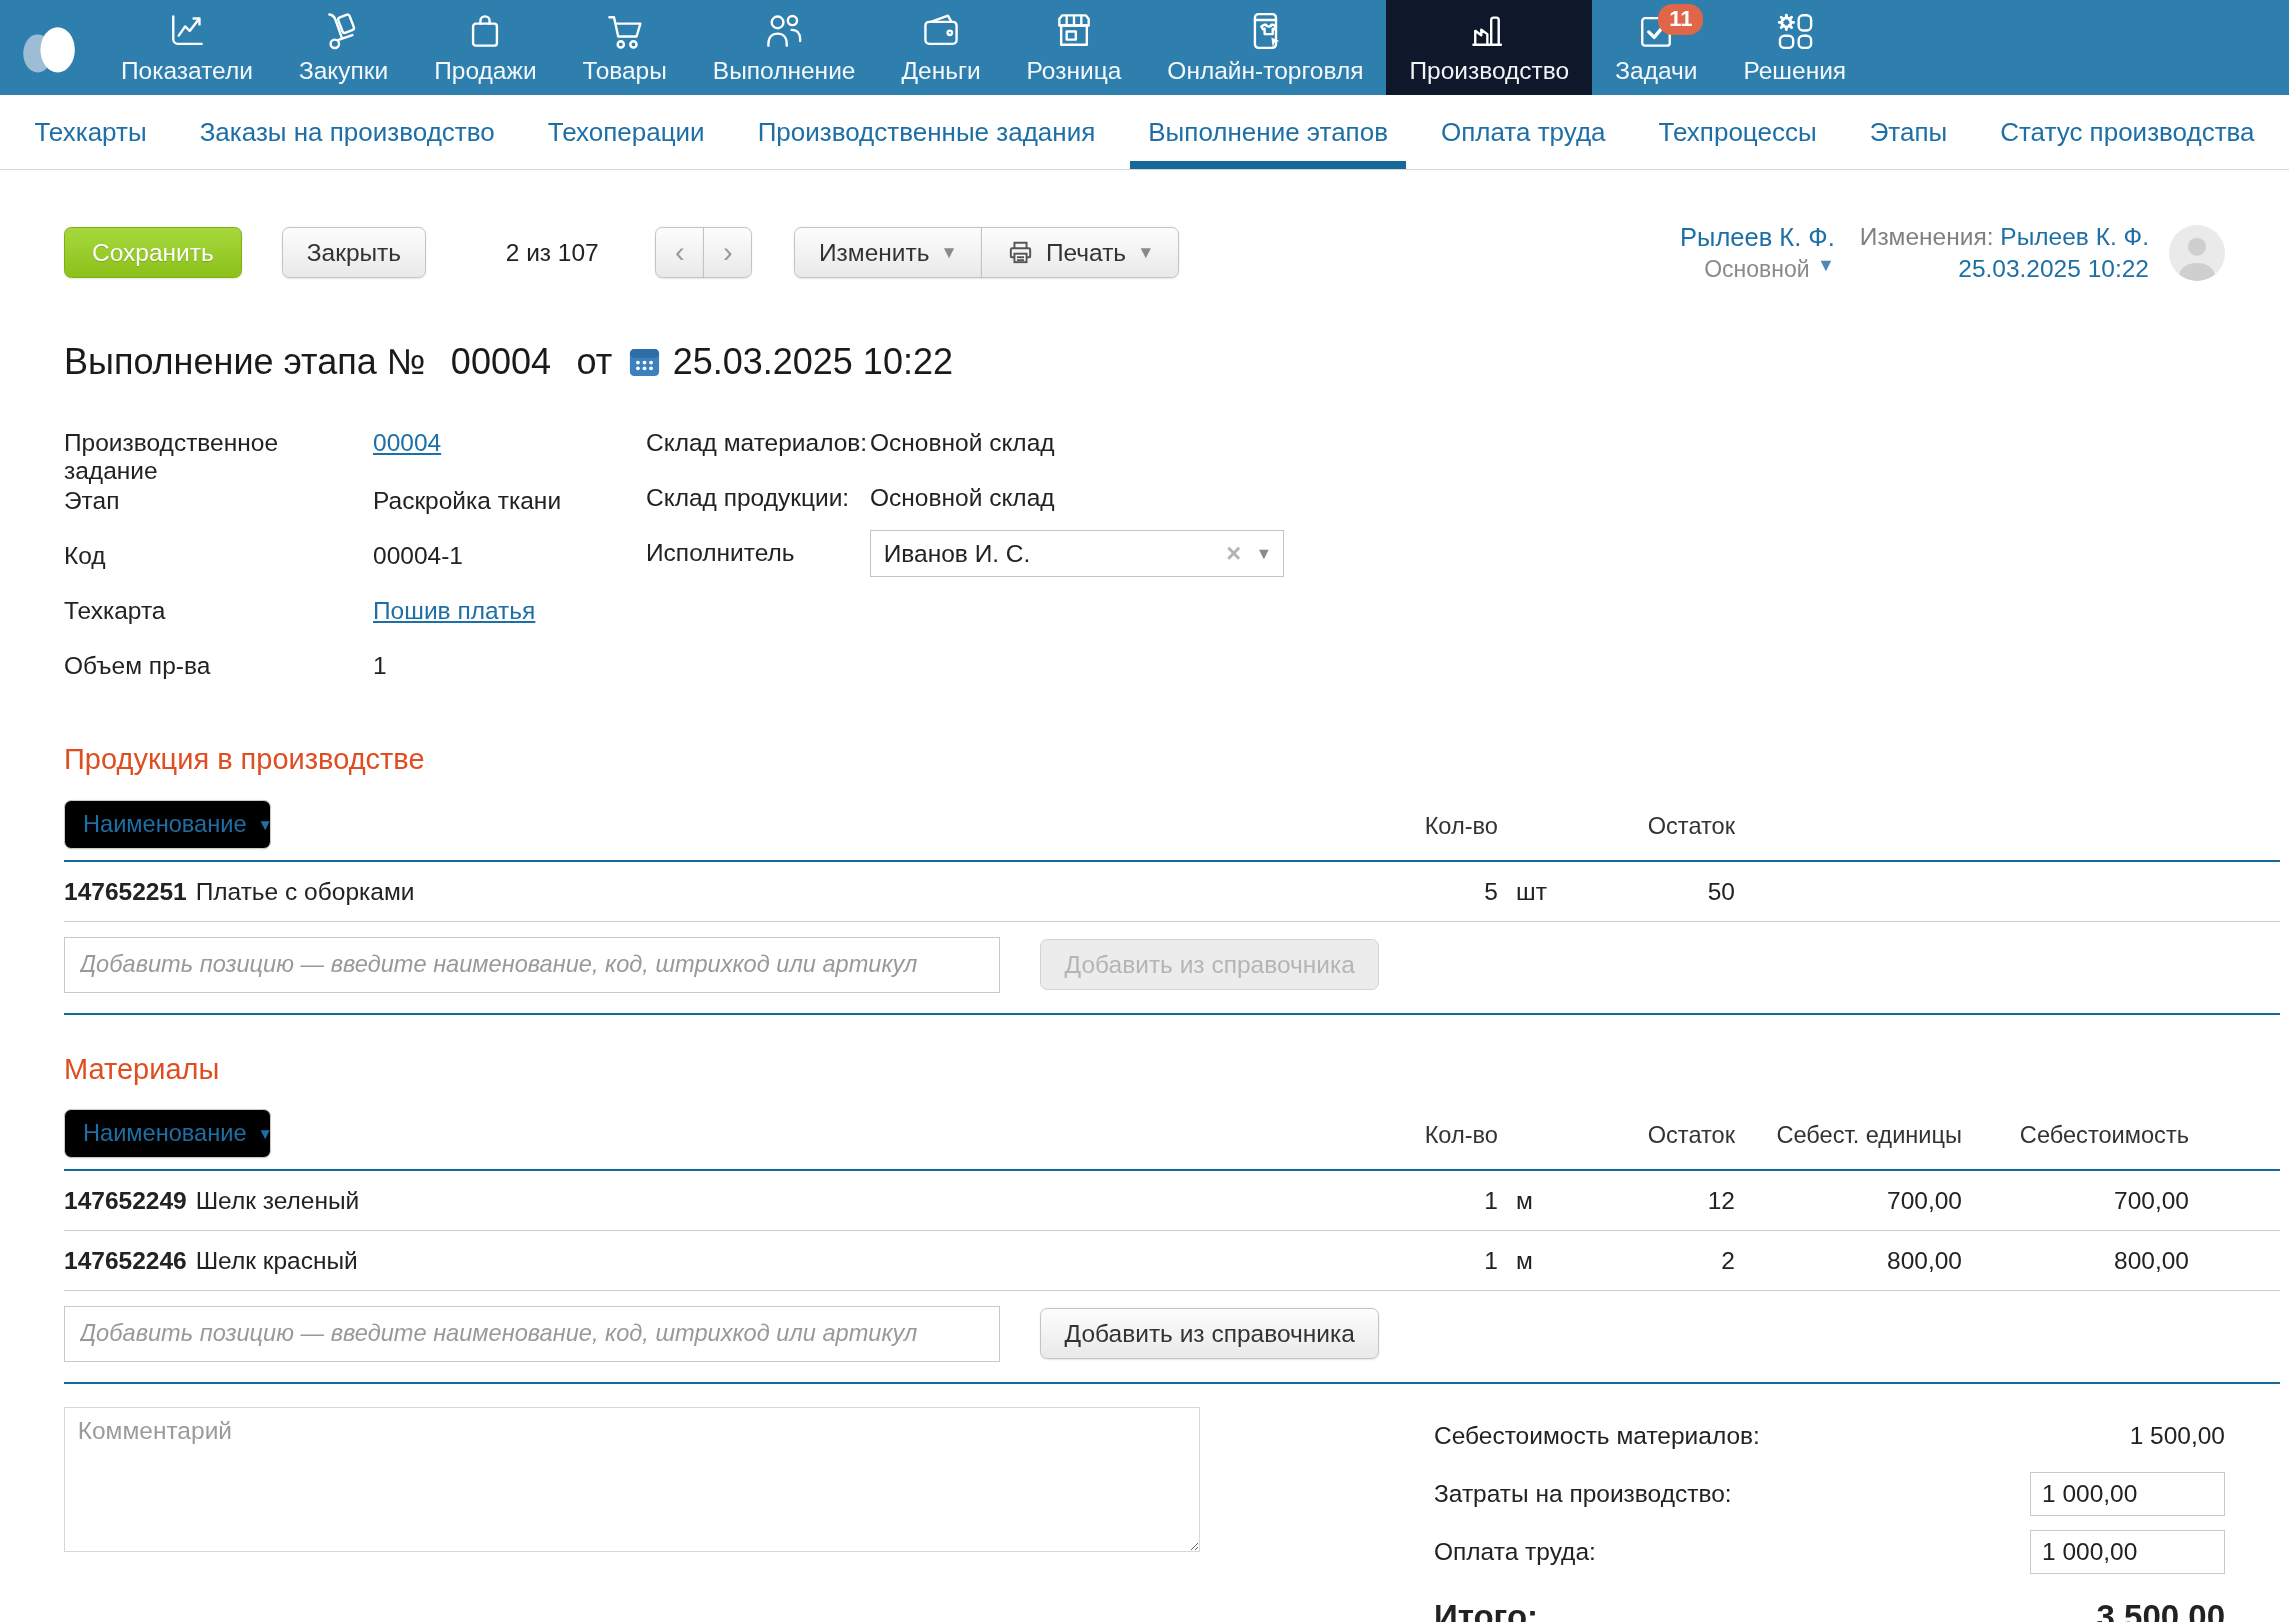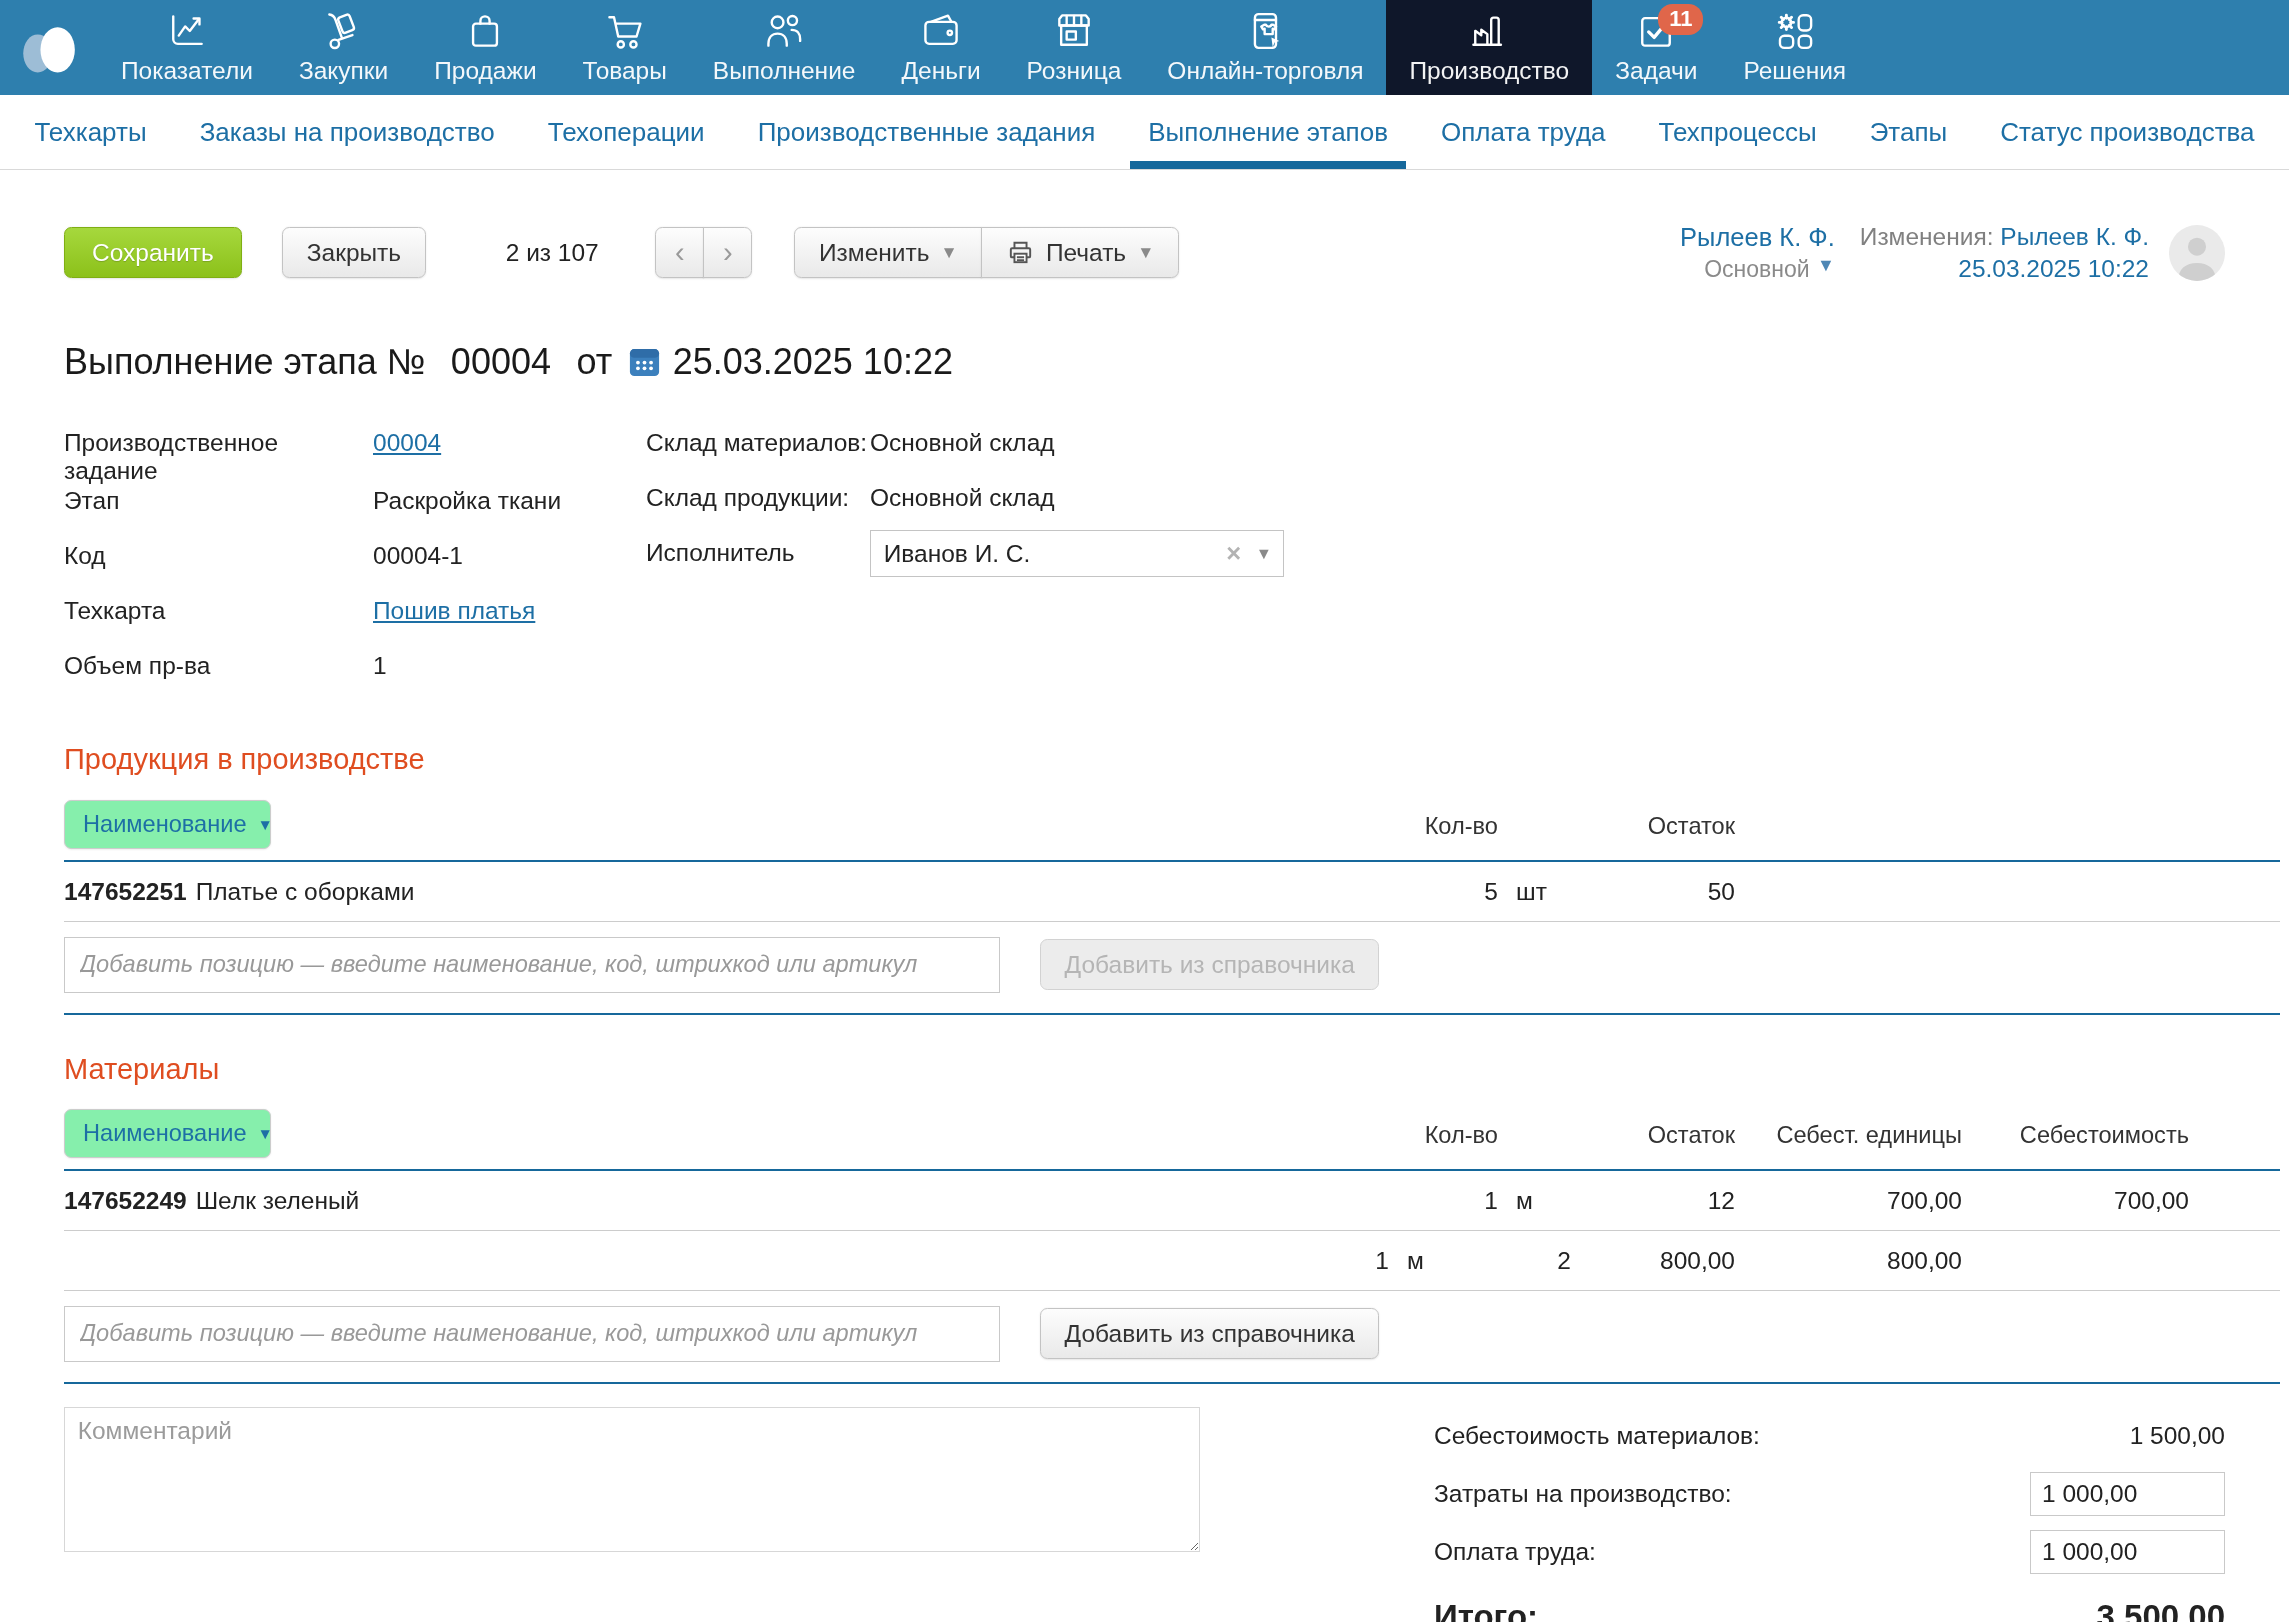--- a/index.html
+++ b/index.html
@@ -79,21 +79,21 @@
   .combo-dd { color:#8a8a8a; font-size:16.4px; cursor:pointer; }
 
   
   .section-title { margin:38px 0 0 64px; color:#df4d20; font-size:29px; }
   .tbl { margin:23.6px 9px 0 64px; }
   .grid-m { display:grid; grid-template-columns:1fr 109px 73px 164px 227px 227px 91px; }
   .grid-p { display:grid; grid-template-columns:1fr 109px 73px 164px 545px; }
   .thead { border-bottom:2.7px solid #16689b; align-items:end; padding-bottom:11px; }
   .th { font-size:23.6px; color:#333; text-align:right; padding-bottom:9px; }
   .btn-name { height:49px; width:207px; display:inline-flex; align-items:center; justify-content:space-between;
-    padding:0 18px; background:#86efac; border:0.9px solid #ccc; border-radius:7.3px; color:#1d6fa5;
+    padding:0 18px; background:#000000; border:0.9px solid #ccc; border-radius:7.3px; color:#1d6fa5;
     font-size:23.6px; box-shadow:0 0.9px 1.8px rgba(0,0,0,.07); cursor:pointer; }
   .btn-name .caret { color:#1d6fa5; font-size:15.5px; }
   .trow { border-bottom:1.8px solid #ccc; align-items:center; font-size:24.5px; }
   .trow > div { padding:15.5px 0; }
   .td-r { text-align:right; }
   .td-unit { padding-left:18px !important; }
   .row-code { font-weight:bold; margin-right:9px; }
   .add-row { display:flex; align-items:center; padding:14.5px 0 20px; border-bottom:2.7px solid #16689b; }
   .add-input { width:936px; height:56px; border:1.8px solid #c9c9c9; font-size:23.6px; font-style:italic;
     padding:0 14.5px; color:#444; outline:none; font-family:inherit; }
@@ -411,20 +411,21 @@
   <div class="grid-m trow">
     <div><span class="row-code">147652249</span><span>Шелк зеленый</span></div>
     <div class="td-r">1</div>
     <div class="td-unit">м</div>
     <div class="td-r">12</div>
     <div class="td-r">700,00</div>
     <div class="td-r">700,00</div>
     <div></div>
   </div>
   <div class="grid-m trow">
+    <div><span class="row-code">147652246</span><span>Шелк красный</span></div>
     <div class="td-r">1</div>
     <div class="td-unit">м</div>
     <div class="td-r">2</div>
     <div class="td-r">800,00</div>
     <div class="td-r">800,00</div>
     <div></div>
   </div>
   <div class="add-row">
     <input class="add-input" placeholder="Добавить позицию — введите наименование, код, штрихкод или артикул" style="">
     <button class="btn">Добавить из справочника</button>

